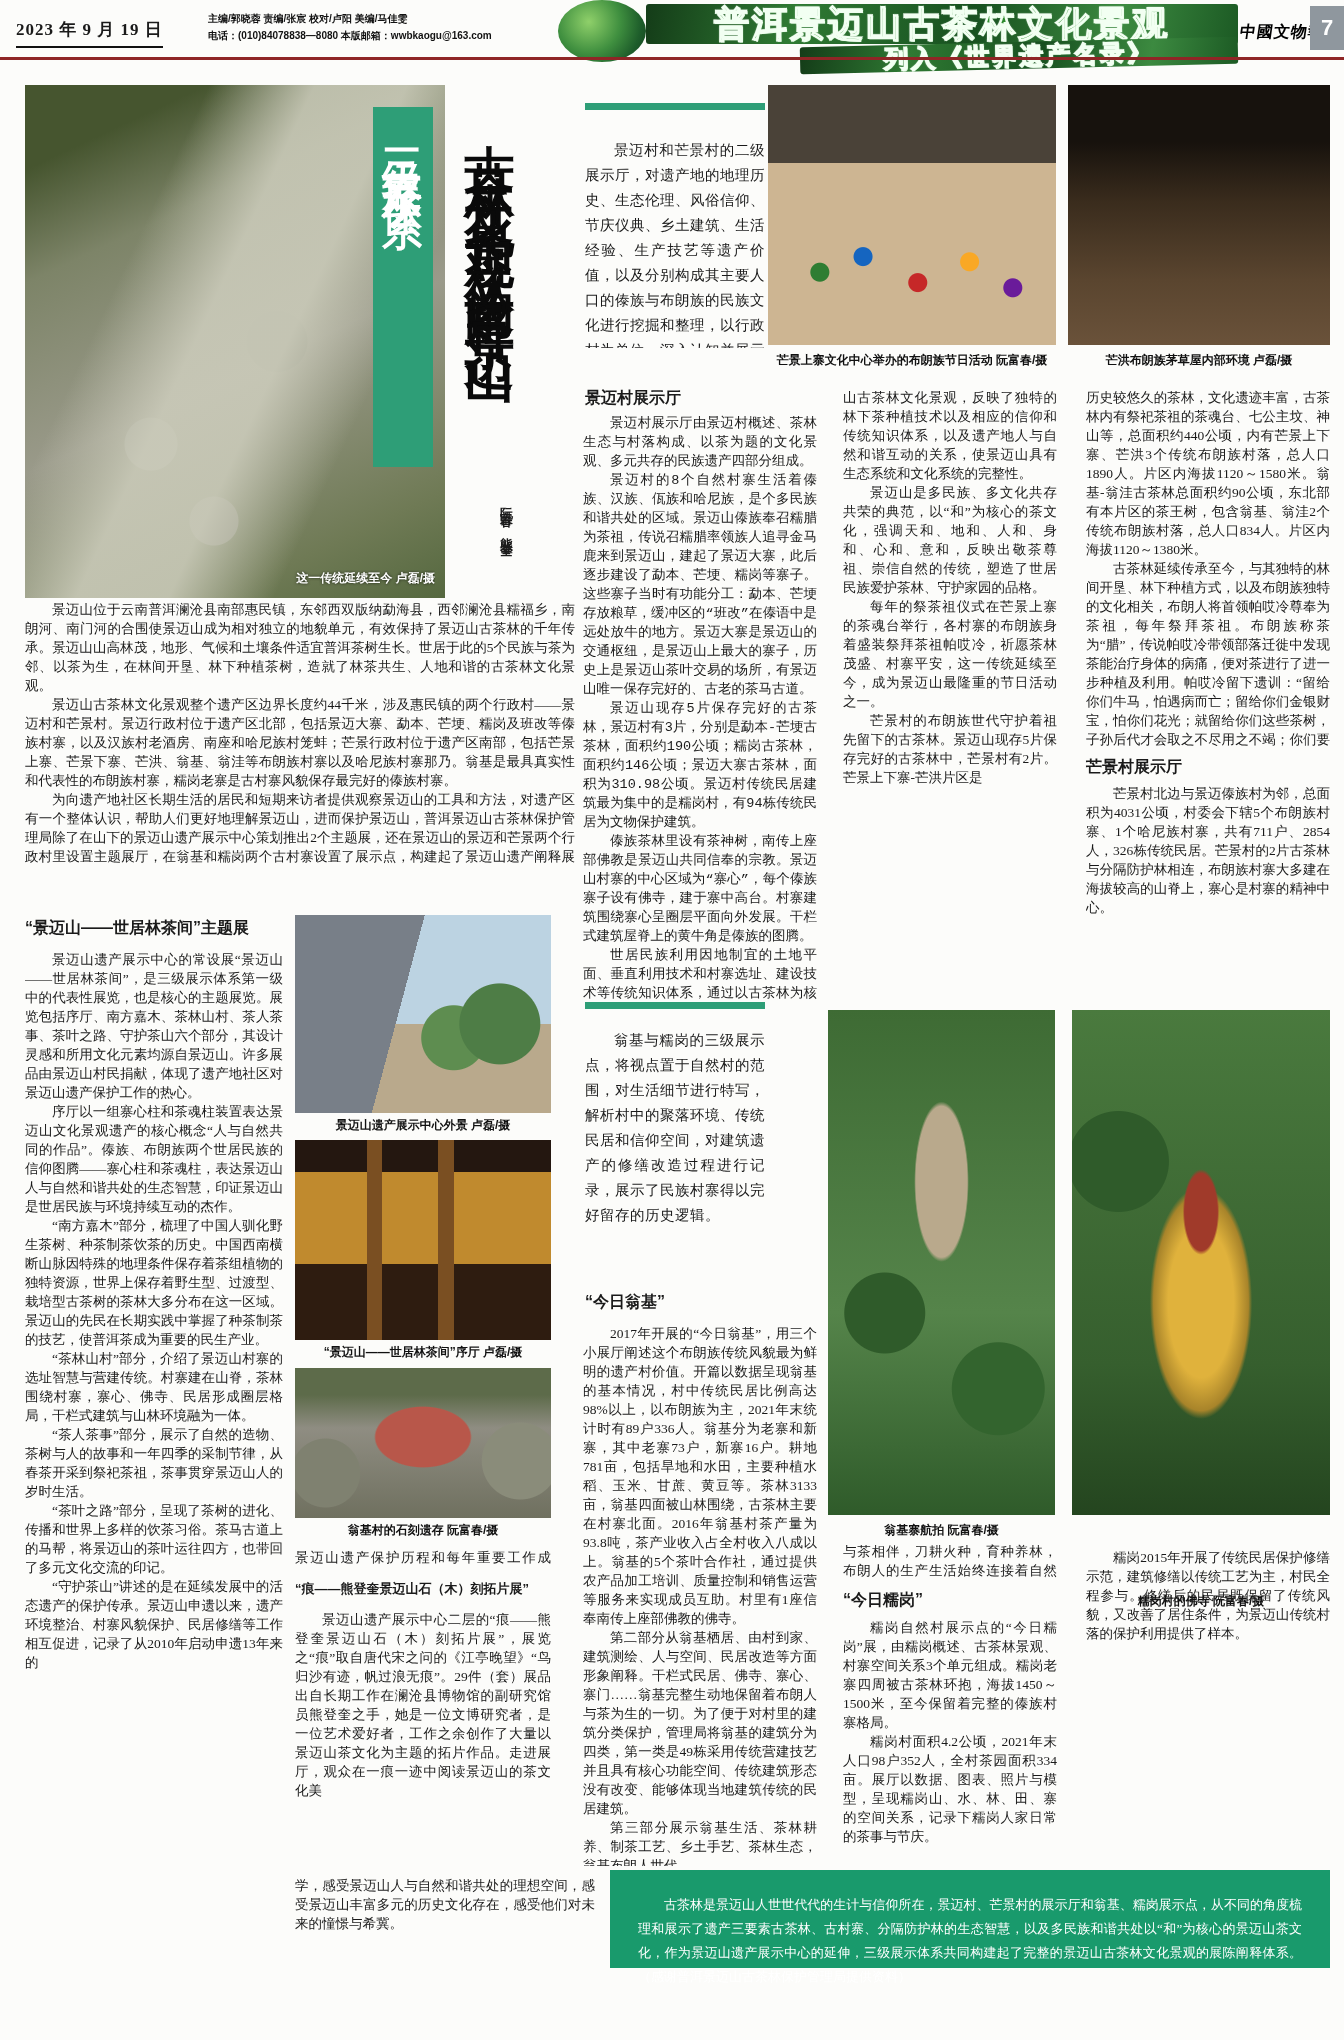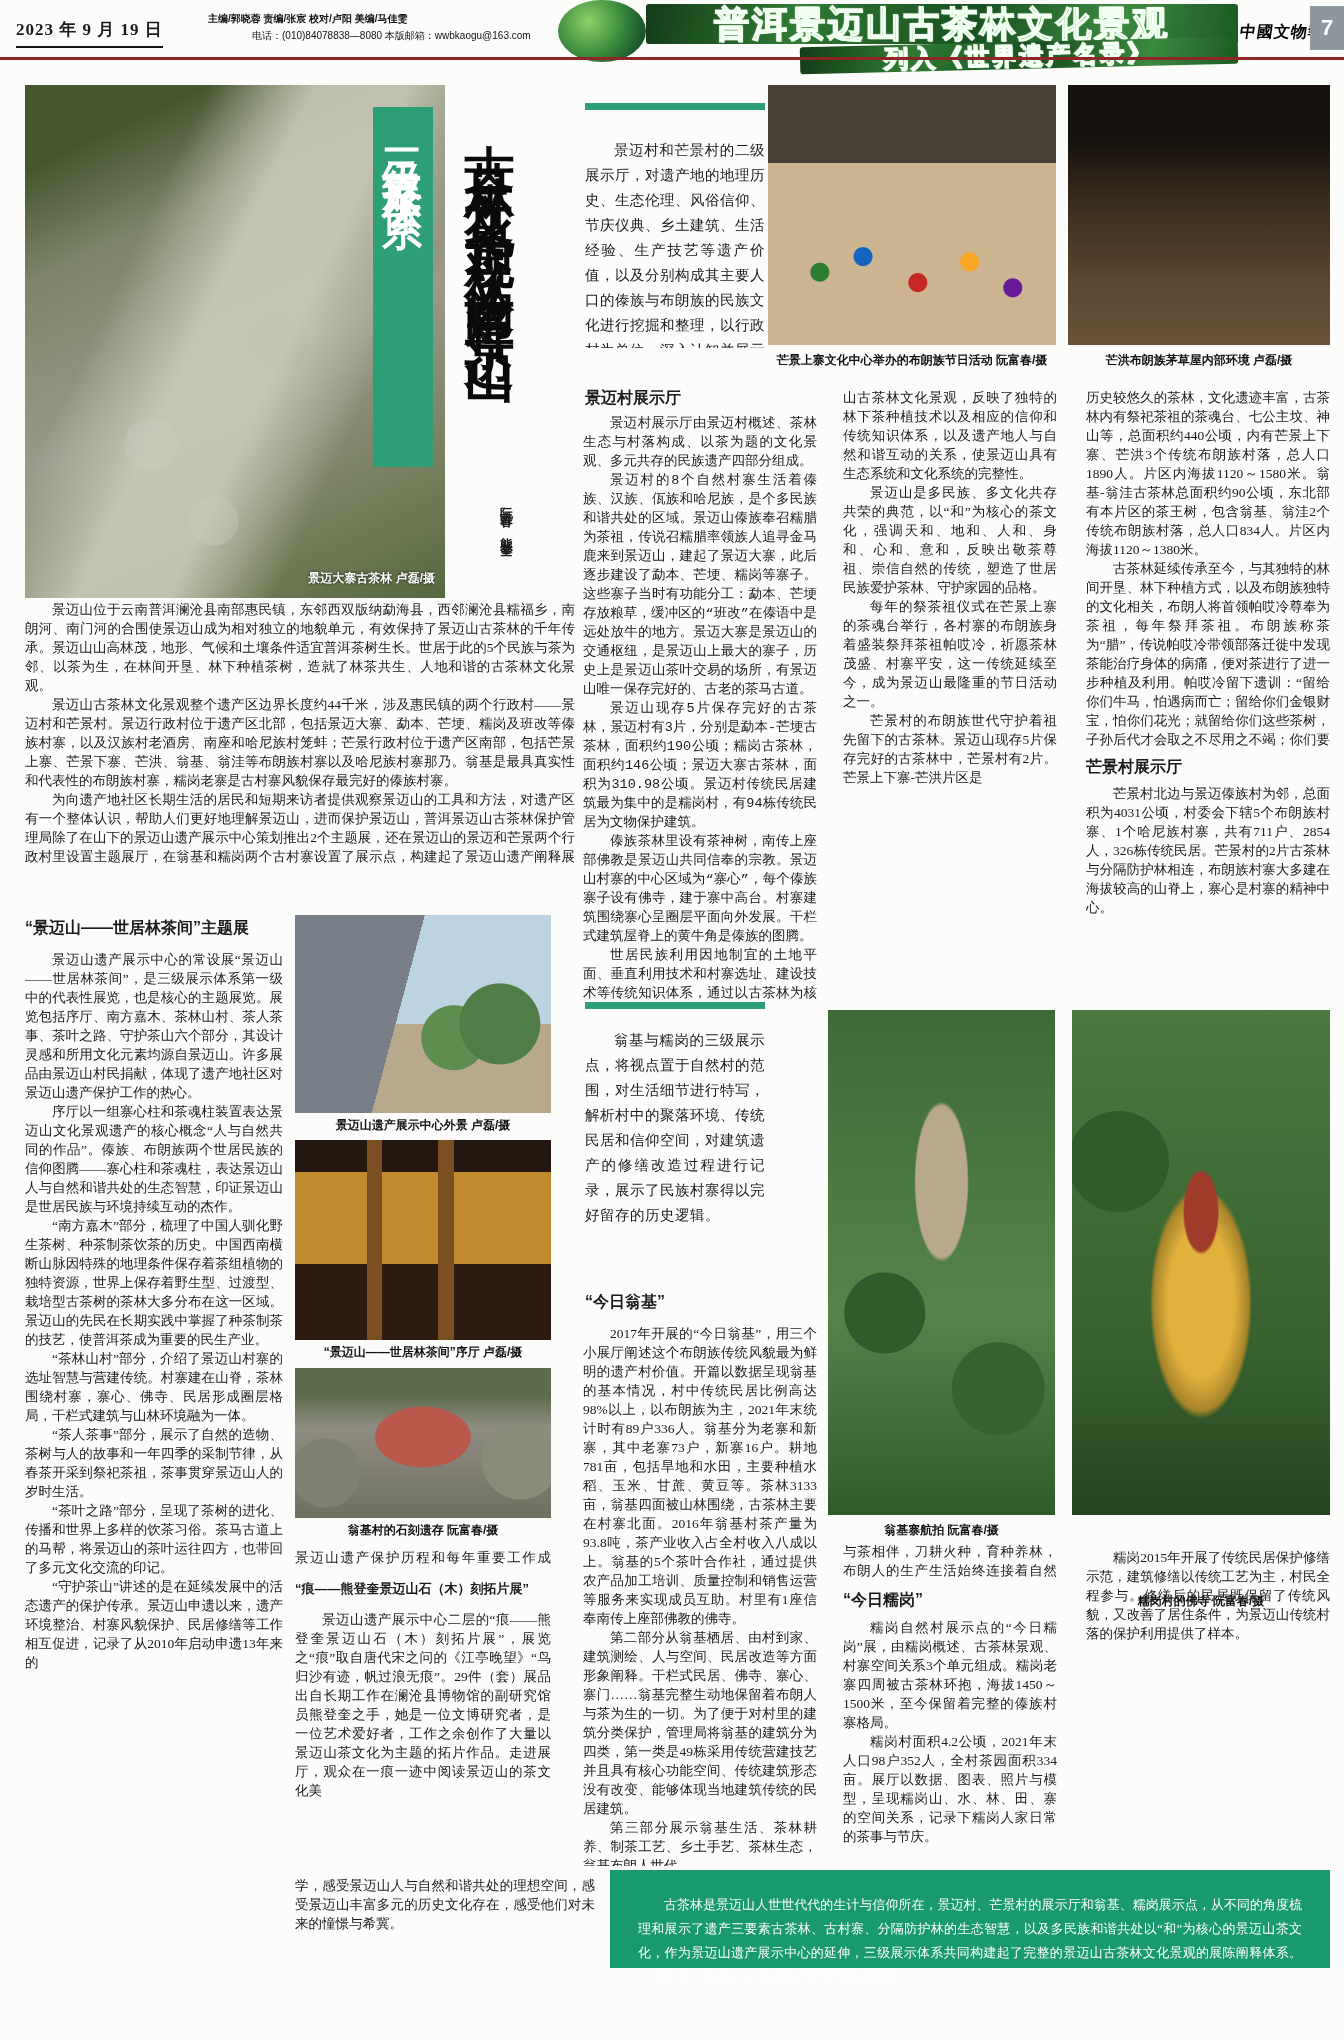--- a/index.html
+++ b/index.html
@@ -2,21 +2,21 @@
 <html><head>
 <meta charset="utf-8">
 <style>
   html,body{margin:0;padding:0;background:#9a9a9a;}
   #page{position:relative;width:1344px;height:2040px;margin:0 auto;background:#fcfcfa;
         font-family:"Liberation Serif",serif;color:#1a1a1a;overflow:hidden;}
   .abs{position:absolute;}
   
   .date{font-size:17px;font-weight:bold;border-bottom:2px solid #111;padding-bottom:5px;letter-spacing:1px;}
   .editors{font-family:"Liberation Sans",sans-serif;font-size:10px;line-height:17px;font-weight:bold;color:#111;}
-  .editors .tel{font-weight:normal;margin-left:44px;}
+  .editors .tel{font-weight:bold;}
   .redrule{background:#8f2626;}
   .banner{background:linear-gradient(100deg,#143c18,#2f7a33 25%,#17501f 55%,#3c8a40 80%,#1c5a24);
           display:flex;align-items:center;justify-content:center;border-radius:3px;}
   .banner-text{font-size:35px;font-weight:bold;color:#2e8b2e;letter-spacing:3px;white-space:nowrap;
           -webkit-text-stroke:1.3px #f2fff2;text-shadow:0 0 2px #ffffff,1px 1px 0 #dfffdf;}
   .banner2{transform:rotate(-1.4deg);}
   .banner2 .banner-text{font-size:24px;}
   .leafball{background:radial-gradient(circle at 35% 35%,#8fd06a,#3f8f3f 45%,#1d5c2a 75%,#123f1b);
           border-radius:50%;}
   .paper-logo{font-size:16px;font-weight:bold;transform:skewX(-8deg);letter-spacing:1px;color:#000;
@@ -103,21 +103,21 @@
     <span class="banner-text">普洱景迈山古茶林文化景观</span>
   </div>
   <div class="abs banner banner2" style="left:800px;top:42px;width:438px;height:27px;">
     <span class="banner-text">列入《世界遗产名录》</span>
   </div>
   <div class="abs paper-logo" style="left:1240px;top:22px;">中國文物報</div>
   <div class="abs pagebox" style="left:1310px;top:6px;width:34px;height:44px;">7</div>
   <div class="abs redrule" style="left:0;top:57px;width:1344px;height:3px;"></div>
 
   <div class="abs photo ph-road" style="left:25px;top:85px;width:420px;height:513px;"></div>
-  <div class="abs caption onphoto" style="left:240px;top:570px;width:195px;">景迈大寨古茶林 卢磊/摄</div>
+  <div class="abs caption onphoto" style="left:240px;top:570px;width:195px;">这一传统延续至今 卢磊/摄</div>
 
   <div class="abs vgreen" style="left:373px;top:107px;width:60px;height:360px;">
     <span>三级展示体系</span>
   </div>
   <div class="abs vtitle" style="left:445px;top:105px;height:540px;">
     <div>古茶林文化景观</div>
     <div>立体阐释景迈山</div>
   </div>
   <div class="abs vauthors" style="left:497px;top:497px;height:140px;">阮富春　熊登奎</div>
 

